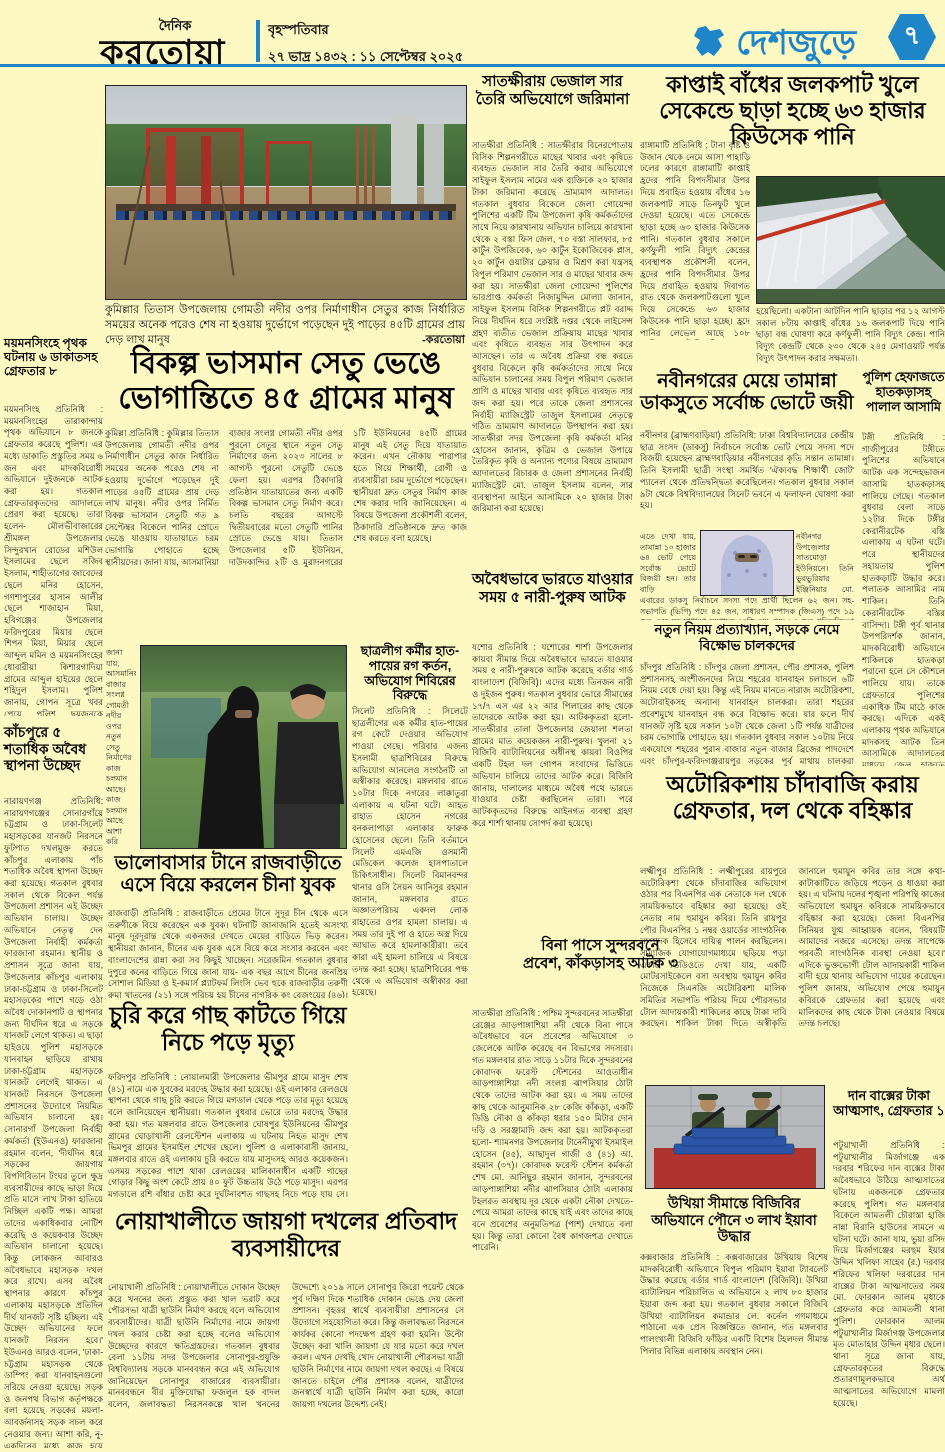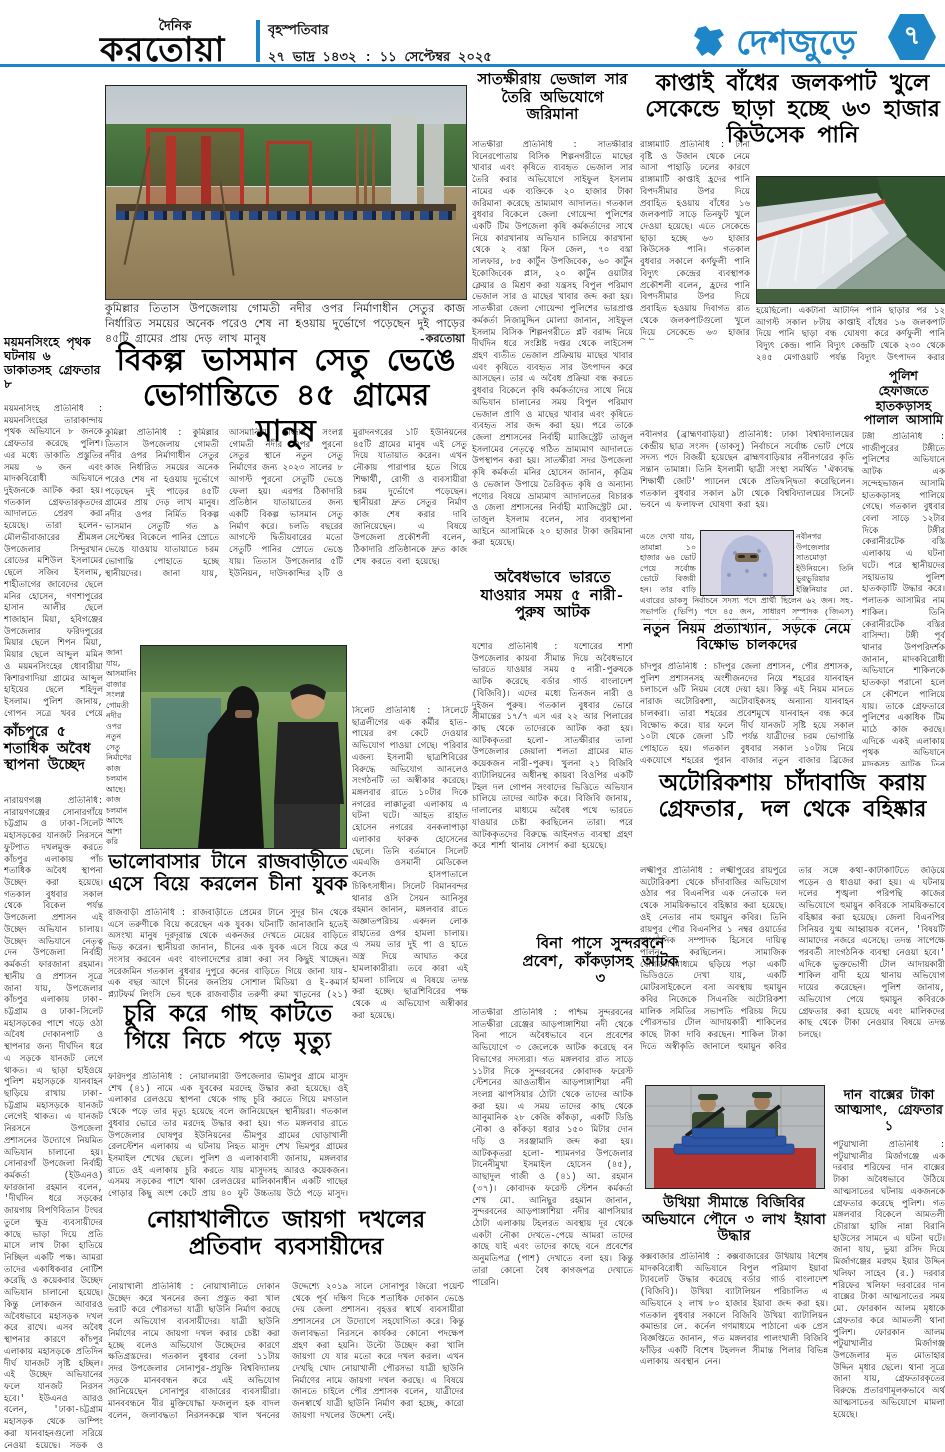--- a/index.html
+++ b/index.html
@@ -1,17 +1,17 @@
 <!DOCTYPE html>
 <html><head>
 <meta charset="utf-8">
 <style>
   html,body{margin:0;padding:0;background:#e8e8e4;}
-  #page{position:relative;width:945px;height:1452px;background:#ffffff;margin:0 auto;
-        font-family:Liberation Mono, monospace;color:#111;overflow:hidden;}
+  #page{position:relative;width:945px;height:1452px;background:#fef9c3;margin:0 auto;
+        font-family:Liberation Sans, sans-serif;color:#111;overflow:hidden;}
   .abs{position:absolute;}
   .hl{font-weight:bold;color:#000;line-height:1.18;text-align:center;}
   .hl.left{text-align:left;}
   .body-txt{font-size:8.5px;line-height:1.38;text-align:justify;color:#1a1a1a;overflow:hidden;}
   .body-sm{font-size:7.8px;line-height:1.35;text-align:justify;color:#1a1a1a;overflow:hidden;}
   .caption{font-size:11px;line-height:1.35;text-align:justify;color:#111;}
   .credit{float:right;font-weight:bold;}
   .photo{border:1px solid #222;overflow:hidden;position:absolute;}
   .blue{color:#1e86c8;}
   .masthead-big{font-weight:bold;font-size:34px;letter-spacing:1px;color:#0c0c0c;line-height:.9;}
@@ -86,20 +86,21 @@
       <circle cx="122" cy="28" r="17" fill="#c79b74"></circle>
       <path d="M104 18 Q122 2 140 18 L138 26 Q122 14 106 26 Z" fill="#1c1c1c"></path>
       <path d="M92 48 L152 48 L158 130 L88 130 Z" fill="#232323"></path>
       <rect x="88" y="130" width="66" height="44" fill="#2e2e2e"></rect>
     </svg>
   </div>
 
   <div class="abs hl" style="left:108px;top:852px;width:240px;font-size:19px;">ভালোবাসার টানে রাজবাড়ীতে এসে বিয়ে করলেন চীনা যুবক</div>
   <div class="abs body-txt" style="left:108px;top:908px;width:240px;height:90px;">রাজবাড়ী প্রতিনিধি : রাজবাড়ীতে প্রেমের টানে সুদূর চীন থেকে এসে তরুণীকে বিয়ে করেছেন এক যুবক। ঘটনাটি জানাজানি হতেই অসংখ্য মানুষ দূরদূরান্ত থেকে একনজর দেখতে মেয়ের বাড়িতে ভিড় করেন। স্থানীয়রা জানান, চীনের এক যুবক এসে বিয়ে করে সংসার করবেন এবং বাংলাদেশের রান্না করা সব কিছুই খাচ্ছেন। সরেজমিন গতকাল বুধবার দুপুরে কনের বাড়িতে গিয়ে জানা যায়- এক বছর আগে চীনের জনপ্রিয় সোশাল মিডিয়া ও ই-কমার্স প্ল্যাটফর্ম লিংসি ভেব হুকে রাজবাড়ীর তরুণী রুমা খাতুনের (২১) সঙ্গে পরিচয় হয় চীনের নাগরিক কং বেজংয়ের (৪৬)। পরে মুঠোফোনের মতো প্রেমের সম্পর্ক গড়ে ওঠে। সম্পর্কে পূর্ণতা দিতে চীন থেকে বাংলাদেশে আসেন কং বেজং। রাজবাড়ীতে এসেই পরিবারের সম্মতিতে বিয়ে করেন তিনি।</div>
 
+  <div class="abs hl" style="left:352px;top:644px;width:116px;font-size:12.5px;">ছাত্রলীগ কর্মীর হাত-পায়ের রগ কর্তন, অভিযোগ শিবিরের বিরুদ্ধে</div>
   <div class="abs body-txt" style="left:352px;top:706px;width:116px;height:492px;">সিলেট প্রতিনিধি : সিলেটে ছাত্রলীগের এক কর্মীর হাত-পায়ের রগ কেটে দেওয়ার অভিযোগ পাওয়া গেছে। পরিবার এজন্য ইসলামী ছাত্রশিবিরের বিরুদ্ধে অভিযোগ আনলেও সংগঠনটি তা অস্বীকার করেছে। মঙ্গলবার রাতে ১০টার দিকে নগরের লাক্কাতুরা এলাকায় এ ঘটনা ঘটে। আহত রাহাত হোসেন নগরের বনকলাপাড়া এলাকার ফারুক হোসেনের ছেলে। তিনি বর্তমানে সিলেট এমএজি ওসমানী মেডিকেল কলেজ হাসপাতালে চিকিৎসাধীন। সিলেট বিমানবন্দর থানার ওসি সৈয়ন আনিসুর রহমান জানান, মঙ্গলবার রাতে অজ্ঞাতপরিচয় একদল লোক রাহাতের ওপর হামলা চালায়। এ সময় তার দুই পা ও হাতে অস্ত্র দিয়ে আঘাত করে হামলাকারীরা। তবে কারা এই হামলা চালিয়ে এ বিষয়ে তদন্ত করা হচ্ছে। ছাত্রশিবিরের পক্ষ থেকে এ অভিযোগ অস্বীকার করা হয়েছে।</div>
 
   <div class="abs hl" style="left:108px;top:1002px;width:240px;font-size:23px;">চুরি করে গাছ কাটতে গিয়ে নিচে পড়ে মৃত্যু</div>
   <div class="abs body-txt" style="left:108px;top:1072px;width:240px;height:128px;">ফরিদপুর প্রতিনিধি : নোয়ালমারী উপজেলার ভীমপুর গ্রামে মাসুদ শেখ (৪১) নামে এক যুবকের মরদেহ উদ্ধার করা হয়েছে। ওই এলাকার রেলওয়ে স্থাপনা থেকে গাছ চুরি করতে গিয়ে মগডাল থেকে পড়ে তার মৃত্যু হয়েছে বলে জানিয়েছেন স্থানীয়রা। গতকাল বুধবার ভোরে তার মরদেহ উদ্ধার করা হয়। গত মঙ্গলবার রাতে উপজেলার ঘোষপুর ইউনিয়নের ভীমপুর গ্রামের ঘোড়াখালী রেলস্টেশন এলাকায় এ ঘটনায় নিহত মাসুদ শেখ ভিমপুর গ্রামের ইসমাইল শেখের ছেলে। পুলিশ ও এলাকাবাসী জানায়, মঙ্গলবার রাতে ওই এলাকায় চুরি করতে যায় মাসুদসহ আরও কয়েকজন। এসময় সড়কের পাশে থাকা রেলওয়ের মালিকানাধীন একটি গাছের গোড়ার কিছু অংশ কেটে প্রায় ৪০ ফুট উচ্চতায় উঠে পড়ে মাসুদ। এরপর মগডালে রশি বাঁধার চেষ্টা করে দুর্ঘটনাবশত গাছসহ নিচে পড়ে যায় সে। গাছচাপায় ঘটনাস্থলেই প্রাণ হারান মাসুদ। এ ঘটনার পর সঙ্গে থাকা ব্যক্তিরা তার মরদেহ রেখে পালিয়ে যায়। পুলিশ স্থানীয়দের কাছে খবর পেয়ে বুধবার সকালে মরদেহ উদ্ধার করে। ঘটনার সত্যতা নিশ্চিত করে ঘোষপুর ইউনিয়ন পরিষদের চেয়ারম্যান ইমরান হোসেন নাবাব জানান, মাসুদ শেখ চুরির সাথে জড়িত ছিল। কাজকর্ম করতো না। রাতের আঁধারে রেলওয়ের গাছ চুরি করতে গিয়ে নিচে পড়ে মারা গেছে সে।</div>
 
   <div class="abs hl" style="left:108px;top:1208px;width:356px;font-size:23px;">নোয়াখালীতে জায়গা দখলের প্রতিবাদ ব্যবসায়ীদের</div>
   <div class="abs body-txt cols2" style="left:108px;top:1282px;width:356px;height:160px;">নোয়াখালী প্রতিনিধি : নোয়াখালীতে দোকান উচ্ছেদ করে খননের জন্য প্রস্তুত করা খাল ভরাট করে পৌরসভা যাত্রী ছাউনি নির্মাণ করছে বলে অভিযোগ ব্যবসায়ীদের। যাত্রী ছাউনি নির্মাণের নামে জায়গা দখল করার চেষ্টা করা হচ্ছে বলেও অভিযোগ উচ্ছেদের কারণে ক্ষতিগ্রস্তদের। গতকাল বুধবার বেলা ১১টায় সদর উপজেলার সোনাপুর-প্রযুক্তি বিশ্ববিদ্যালয় সড়কে মানববন্ধন করে এই অভিযোগ জানিয়েছেন সোনাপুর বাজারের ব্যবসায়ীরা। মানববন্ধনে বীর মুক্তিযোদ্ধা ফজলুল হক বাদল বলেন, জলাবদ্ধতা নিরসনকল্পে খাল খননের উদ্দেশ্যে ২০১৯ সালে সোনাপুর জিরো পয়েন্ট থেকে পূর্ব দক্ষিণ দিকে শতাধিক দোকান ভেঙে দেয় জেলা প্রশাসন। বৃহত্তর স্বার্থে ব্যবসায়ীরা প্রশাসনের সে উদ্যোগে সহযোগিতা করে। কিন্তু জলাবদ্ধতা নিরসনে কার্যকর কোনো পদক্ষেপ গ্রহণ করা হয়নি। উল্টো উচ্ছেদ করা খালি জায়গা যে যার মতো করে দখল করল। এখন দেখছি খোদ নোয়াখালী পৌরসভা যাত্রী ছাউনি নির্মাণের নামে জায়গা দখল করছে। এ বিষয়ে জানতে চাইলে পৌর প্রশাসক বলেন, যাত্রীদের জনস্বার্থে যাত্রী ছাউনি নির্মাণ করা হচ্ছে, কারো জায়গা দখলের উদ্দেশ্য নেই।</div>
 
   <div class="abs hl" style="left:472px;top:72px;width:161px;font-size:15px;">সাতক্ষীরায় ভেজাল সার তৈরি অভিযোগে জরিমানা</div>
   <div class="abs body-txt" style="left:472px;top:140px;width:161px;height:424px;">সাতক্ষীরা প্রতিনিধি : সাতক্ষীরার বিনেরপোতায় বিসিক শিল্পনগরীতে মাছের খাবার এবং কৃষিতে ব্যবহৃত ভেজাল সার তৈরি করার অভিযোগে সাইফুল ইসলাম নামের এক ব্যক্তিকে ২০ হাজার টাকা জরিমানা করেছে ভ্রাম্যমাণ আদালত। গতকাল বুধবার বিকেলে জেলা গোয়েন্দা পুলিশের একটি টিম উপজেলা কৃষি কর্মকর্তাদের সাথে নিয়ে কারখানায় অভিযান চালিয়ে কারখানা থেকে ২ বস্তা ফিস জেল, ৭০ বস্তা সালফার, ৮৫ কার্টুন উপজিবেক, ৬০ কার্টুন ইকোজিবেক প্লাস, ২০ কার্টুন ওয়াটার ক্লেয়ার ও মিশ্রণ করা যন্ত্রসহ বিপুল পরিমাণ ভেজাল সার ও মাছের খাবার জব্দ করা হয়। সাতক্ষীরা জেলা গোয়েন্দা পুলিশের ভারপ্রাপ্ত কর্মকর্তা নিজামুদ্দিন মোল্যা জানান, সাইফুল ইসলাম বিসিক শিল্পনগরীতে প্লট বরাদ্দ নিয়ে দীর্ঘদিন ধরে সংশ্লিষ্ট দপ্তর থেকে লাইসেন্স গ্রহণ ব্যতীত ভেজাল প্রক্রিয়ায় মাছের খাবার এবং কৃষিতে ব্যবহৃত সার উৎপাদন করে আসছেন। তার এ অবৈধ প্রক্রিয়া বন্ধ করতে বুধবার বিকেলে কৃষি কর্মকর্তাদের সাথে নিয়ে অভিযান চালানের সময় বিপুল পরিমাণ ভেজাল প্রাণি ও মাছের খাবার এবং কৃষিতে ব্যবহৃত সার জব্দ করা হয়। পরে তাকে জেলা প্রশাসনের নির্বাহী ম্যাজিস্ট্রেট তাজুল ইসলামের নেতৃত্বে গঠিত ভ্রাম্যমাণ আদালতে উপস্থাপন করা হয়। সাতক্ষীরা সদর উপজেলা কৃষি কর্মকর্তা মনির হোসেন জানান, কৃত্রিম ও ভেজাল উপায়ে তৈরিকৃত কৃষি ও অন্যান্য পণ্যের বিষয়ে ভ্রাম্যমাণ আদালতের বিচারক ও জেলা প্রশাসনের নির্বাহী ম্যাজিস্ট্রেট মো. তাজুল ইসলাম বলেন, সার ব্যবস্থাপনা আইনে আসামিকে ২০ হাজার টাকা জরিমানা করা হয়েছে।</div>
@@ -126,20 +127,21 @@
         <line x1="20" y1="60" x2="10" y2="110"></line>
           <line x1="45" y1="52" x2="38" y2="104"></line>
         <line x1="70" y1="44" x2="66" y2="96"></line>
           <line x1="95" y1="36" x2="94" y2="86"></line>
       </g>
       <rect y="112" width="189" height="14" fill="#44603f"></rect>
     </svg>
   </div>
   <div class="abs body-txt" style="left:756px;top:306px;width:189px;height:60px;">হয়েছিলো। একটানা আটদিন পানি ছাড়ার পর ১২ আগস্ট সকাল ৮টায় কাপ্তাই বাঁধের ১৬ জলকপাট দিয়ে পানি ছাড়া বন্ধ ঘোষণা করে কর্ণফুলী পানি বিদ্যুৎ কেন্দ্র। পানি বিদ্যুৎ কেন্দ্রটি থেকে ২৩০ থেকে ২৪৫ মেগাওয়াট পর্যন্ত বিদ্যুৎ উৎপাদন করার সক্ষমতা।</div>
 
+  <div class="abs hl" style="left:640px;top:370px;width:214px;font-size:19px;">নবীনগরের মেয়ে তামান্না ডাকসুতে সর্বোচ্চ ভোটে জয়ী</div>
   <div class="abs body-txt" style="left:640px;top:430px;width:214px;height:100px;">নবীনগর (ব্রাহ্মণবাড়িয়া) প্রতিনিধি: ঢাকা বিশ্ববিদ্যালয়ের কেন্দ্রীয় ছাত্র সংসদ (ডাকসু) নির্বাচনে সর্বোচ্চ ভোট পেয়ে সদস্য পদে বিজয়ী হয়েছেন ব্রাহ্মণবাড়িয়ার নবীনগরের কৃতি সন্তান তামান্না। তিনি ইসলামী ছাত্রী সংস্থা সমর্থিত 'ঐক্যবদ্ধ শিক্ষার্থী জোট' প্যানেল থেকে প্রতিদ্বন্দ্বিতা করেছিলেন। গতকাল বুধবার সকাল ৯টা থেকে বিশ্ববিদ্যালয়ের সিনেট ভবনে এ ফলাফল ঘোষণা করা হয়।</div>
   <div class="abs body-sm" style="left:640px;top:532px;width:56px;height:62px;">এতে দেখা যায়, তামান্না ১০ হাজার ৬৪ ভোট পেয়ে সর্বোচ্চ ভোটে বিজয়ী হন। তার বাড়ি ব্রাহ্মণবাড়িয়ার</div>
   <div class="photo" style="left:700px;top:530px;width:92px;height:64px;">
     <svg width="92" height="64" viewBox="0 0 92 64">
       <rect width="92" height="64" fill="#d9d6e6"></rect>
       <path d="M46 4 Q70 8 72 36 L72 64 L20 64 L20 36 Q22 8 46 4 Z" fill="#b6bedb"></path>
       <circle cx="34" cy="22" r="2" fill="#8f97bb"></circle>
         <circle cx="58" cy="20" r="2" fill="#8f97bb"></circle>
       <circle cx="46" cy="40" r="2" fill="#8f97bb"></circle>
         <circle cx="28" cy="44" r="2" fill="#8f97bb"></circle>

